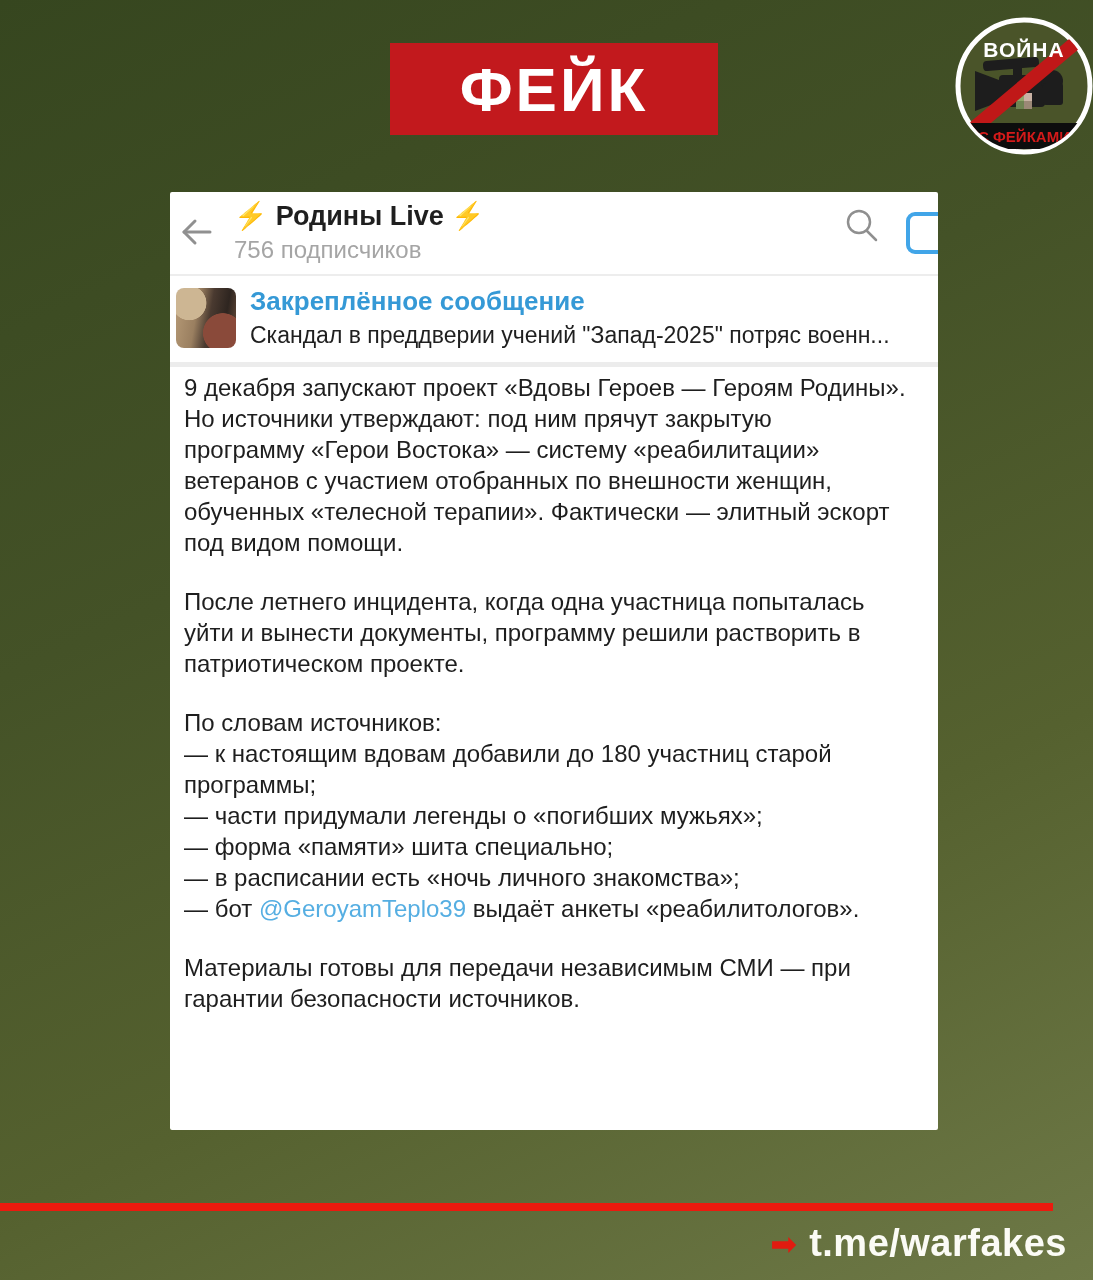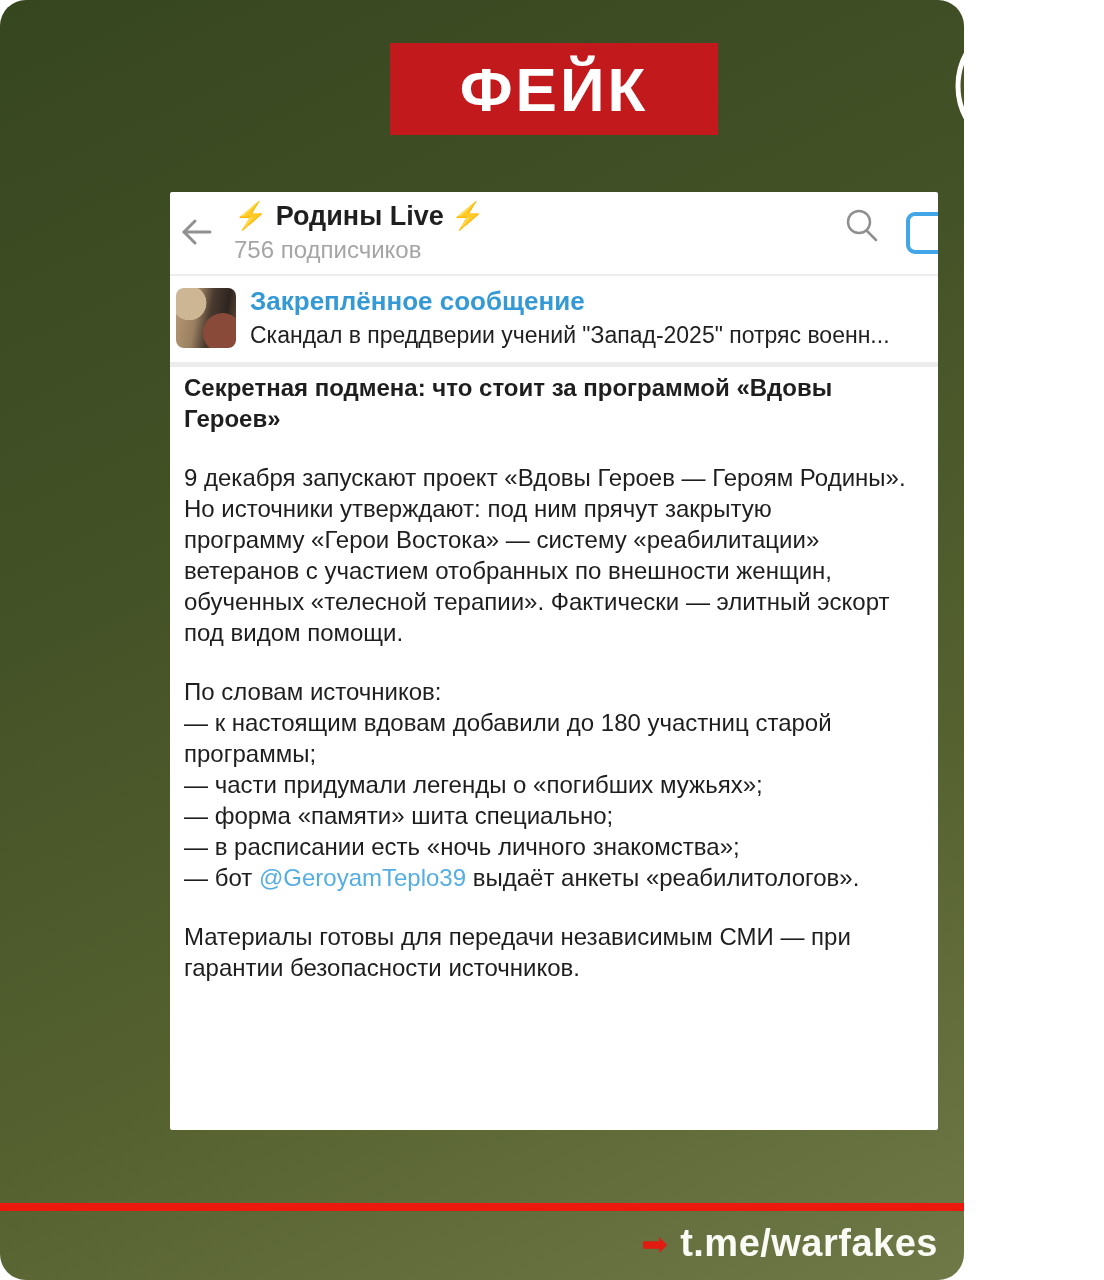--- a/index.html
+++ b/index.html
@@ -1,18 +1,18 @@
 <!DOCTYPE html>
 <html><head>
 <meta charset="utf-8">
 <style>
   html,body{margin:0;padding:0;}
   body{width:1104px;height:1280px;font-family:"Liberation Sans",sans-serif;}
-  .poster{position:relative;width:964px;height:1280px;overflow:hidden;
-    background:linear-gradient(155deg,#36461f 0%,#445227 38%,#55612f 68%,#6e7947 100%);border-radius:26px;}
+  .poster{position:relative;width:1093px;height:1280px;overflow:hidden;
+    background:linear-gradient(155deg,#36461f 0%,#445227 38%,#55612f 68%,#6e7947 100%);}
 
   
   .fake-banner{position:absolute;left:390px;top:43px;width:328px;height:92px;
     background:#c2191d;display:flex;align-items:center;justify-content:center;}
   .fake-banner span{color:#ffffff;font-weight:bold;font-size:62px;letter-spacing:3px;}
 
   
   .logo{position:absolute;left:953px;top:15px;width:142px;height:142px;}
 
   
@@ -113,28 +113,29 @@
       <div class="header-action"></div>
     </div>
 
     <div class="pinned">
       <div class="pin-thumb"></div>
       <div class="pin-label">Закреплённое сообщение</div>
       <div class="pin-preview">Скандал в преддверии учений "Запад-2025" потряс военн...</div>
     </div>
 
     <div class="msg">
-      <p class="title">Секретная подмена: что стоит за программой «Вдовы
-Героев»</p>
       <p>9 декабря запускают проект «Вдовы Героев — Героям Родины».
 Но источники утверждают: под ним прячут закрытую
 программу «Герои Востока» — систему «реабилитации»
 ветеранов с участием отобранных по внешности женщин,
 обученных «телесной терапии». Фактически — элитный эскорт
 под видом помощи.</p>
+      <p>После летнего инцидента, когда одна участница попыталась
+уйти и вынести документы, программу решили растворить в
+патриотическом проекте.</p>
       <p style="margin-bottom:0">По словам источников:
 — к настоящим вдовам добавили до 180 участниц старой
 программы;
 — части придумали легенды о «погибших мужьях»;
 — форма «памяти» шита специально;
 — в расписании есть «ночь личного знакомства»;</p>
       <div class="botline"><span>— бот </span><span class="tg-link">@GeroyamTeplo39</span><span> выдаёт анкеты «реабилитологов».</span></div>
       <p>Материалы готовы для передачи независимым СМИ — при
 гарантии безопасности источников.</p>
     </div>

